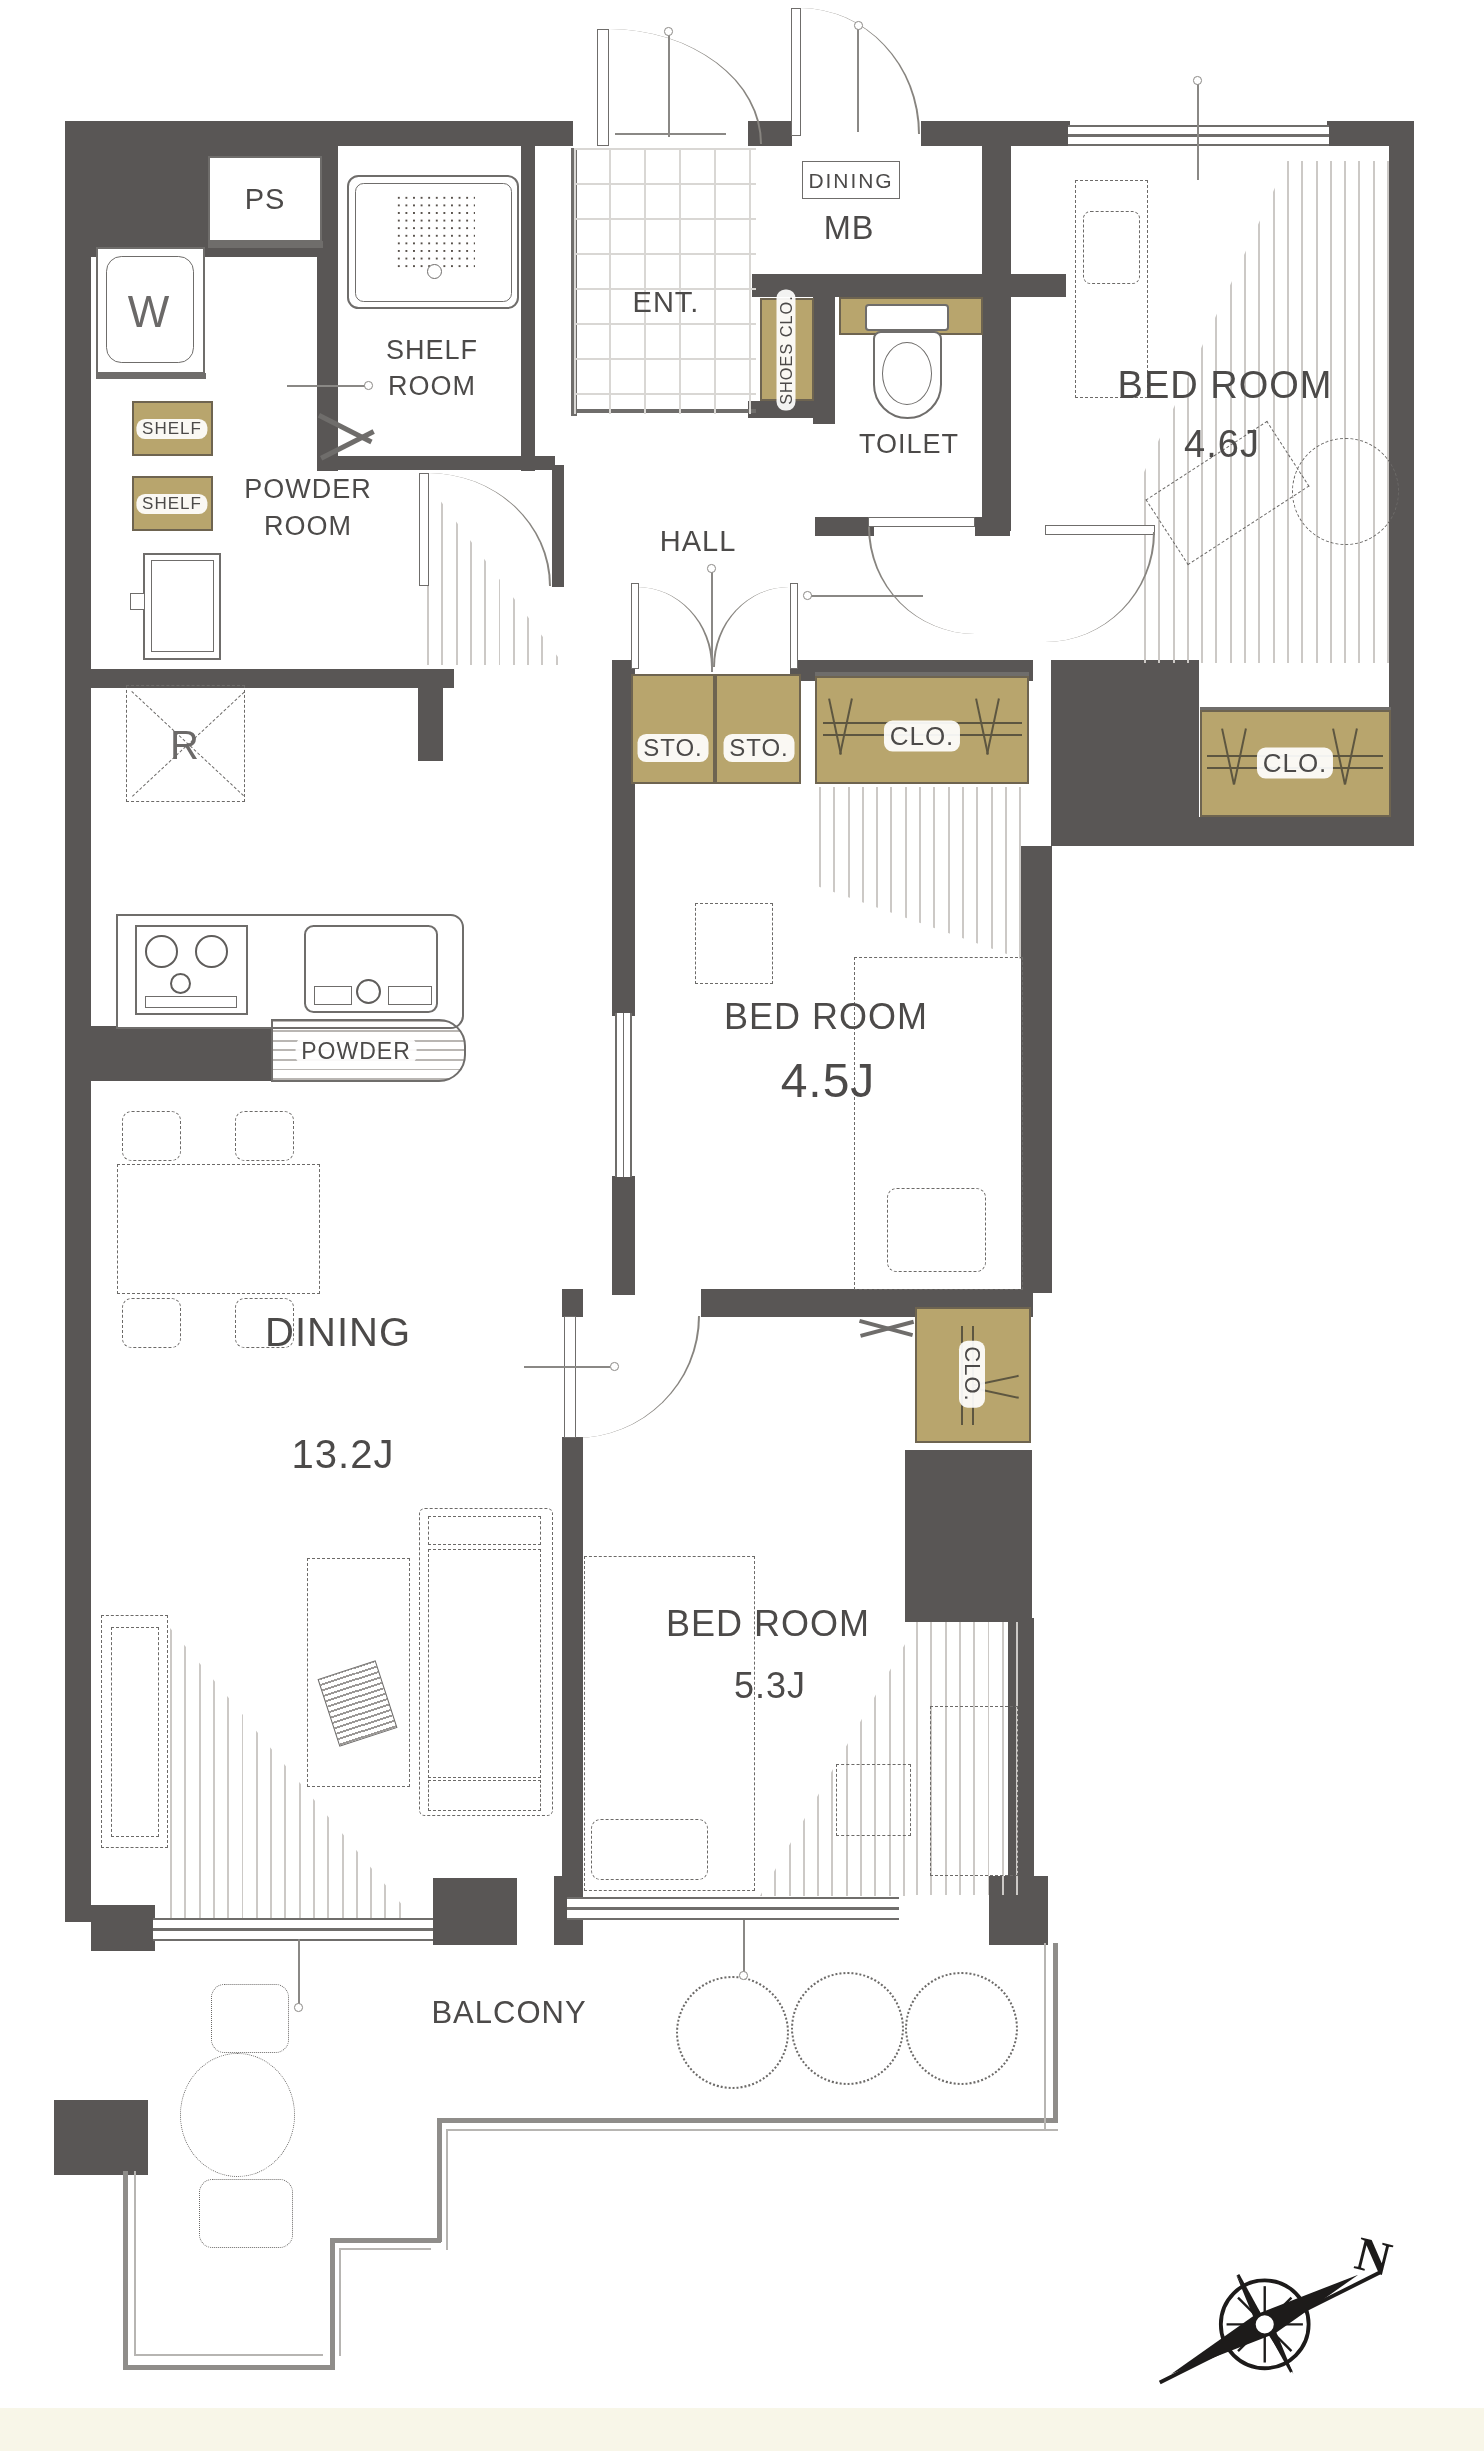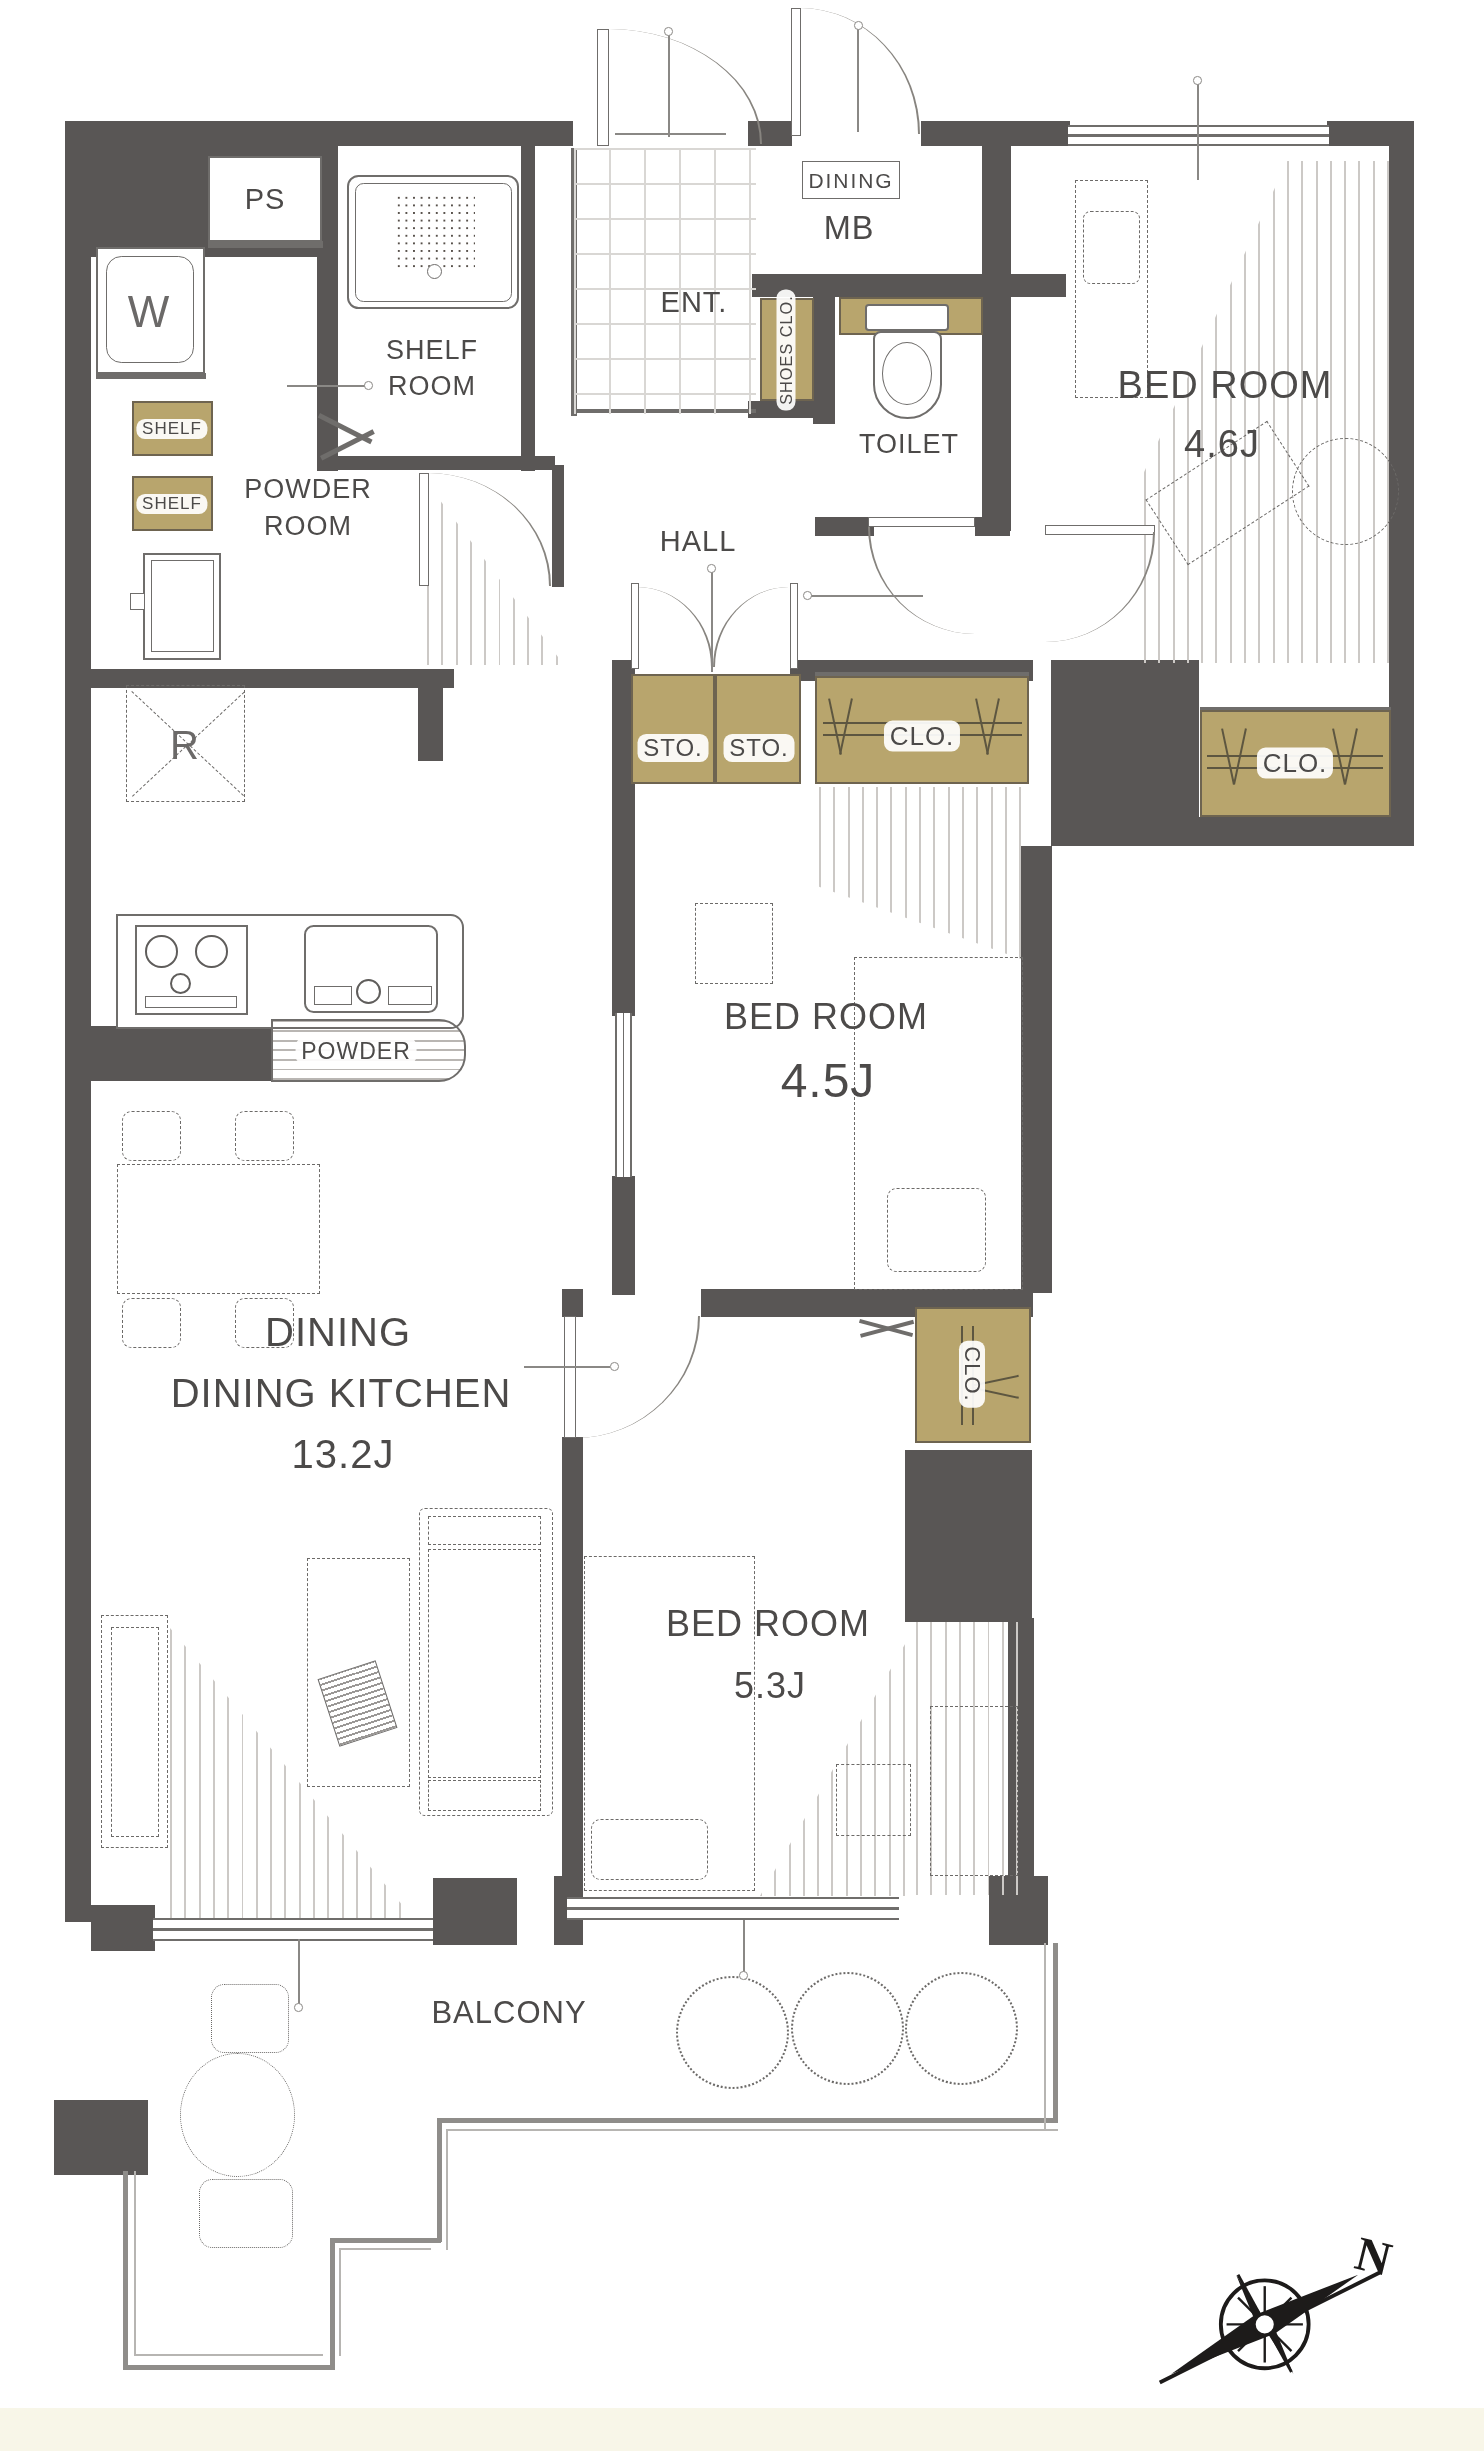--- a/index.html
+++ b/index.html
@@ -252,41 +252,40 @@
   <div class="cdot" style="left:610px;top:1362px;"></div>
 
   <div class="lbl" style="left:265px;top:199px;font-size:29px;">PS</div>
   <div class="lbl" style="left:149px;top:312px;font-size:44px;color:#6b6968;">W</div>
   <div class="lbl" style="left:432px;top:350px;font-size:27px;">SHELF</div>
   <div class="lbl" style="left:432px;top:386px;font-size:27px;">ROOM</div>
   <div class="lbl" style="left:308px;top:489px;font-size:27px;">POWDER</div>
   <div class="lbl" style="left:308px;top:526px;font-size:27px;">ROOM</div>
   <div class="lbl pill" style="left:172px;top:429px;font-size:17px;">SHELF</div>
   <div class="lbl pill" style="left:172px;top:504px;font-size:17px;">SHELF</div>
-  <div class="lbl" style="left:666px;top:302px;font-size:29px;margin-left:28px;">ENT.</div>
+  <div class="lbl" style="left:666px;top:302px;font-size:29px;">ENT.</div>
   <div class="lbl" style="left:851px;top:181px;font-size:21px;letter-spacing:1.9px;">DINING</div>
   <div class="lbl" style="left:849px;top:228px;font-size:32.5px;">MB</div>
   <div class="lbl pill" style="left:786px;top:350px;font-size:16.3px;transform:translate(-50%,-50%) rotate(-90deg);">SHOES CLO.</div>
   <div class="lbl" style="left:909px;top:444px;font-size:27px;">TOILET</div>
   <div class="lbl" style="left:698px;top:541px;font-size:29px;">HALL</div>
   <div class="lbl pill" style="left:673px;top:748px;font-size:24px;">STO.</div>
   <div class="lbl pill" style="left:759px;top:748px;font-size:24px;">STO.</div>
   <div class="lbl pill" style="left:922px;top:736px;font-size:26px;">CLO.</div>
   <div class="lbl pill" style="left:1295px;top:763px;font-size:26px;">CLO.</div>
   <div class="lbl pill" style="left:972px;top:1374px;font-size:22px;transform:translate(-50%,-50%) rotate(90deg);">CLO.</div>
   <div class="lbl" style="left:185px;top:745px;font-size:40px;color:#6b6968;">R</div>
   <div class="lbl pill" style="left:356px;top:1051px;font-size:23px;">POWDER</div>
   <div class="lbl" style="left:1225px;top:385px;font-size:38px;">BED ROOM</div>
   <div class="lbl" style="left:1222px;top:444px;font-size:38px;">4.6J</div>
   <div class="lbl" style="left:826px;top:1017px;font-size:36px;">BED ROOM</div>
   <div class="lbl" style="left:828px;top:1080px;font-size:48px;">4.5J</div>
   <div class="lbl" style="left:768px;top:1624px;font-size:36px;">BED ROOM</div>
   <div class="lbl" style="left:770px;top:1686px;font-size:36px;">5.3J</div>
   <div class="lbl" style="left:338px;top:1332px;font-size:40px;">DINING</div>
-  <div class="lbl" style="left:341px;top:1393px;font-size:40px;">DINING KITCHEN</div>
   <div class="lbl" style="left:343px;top:1454px;font-size:40px;">13.2J</div>
   <div class="lbl" style="left:509px;top:2013px;font-size:31px;">BALCONY</div>
 
   <svg style="position:absolute;left:1152px;top:2227px;" width="277" height="167" viewBox="0 0 290 175">
     <line x1="8" y1="163" x2="238" y2="48" stroke="#1d1b1a" stroke-width="4"></line>
     <line x1="90" y1="50" x2="146" y2="152" stroke="#1d1b1a" stroke-width="3"></line>
     <circle cx="118" cy="102" r="46" fill="none" stroke="#1d1b1a" stroke-width="4"></circle>
     <g stroke="#1d1b1a" stroke-width="2.5">
       <line x1="118" y1="62" x2="118" y2="142"></line>
       <line x1="78" y1="102" x2="158" y2="102"></line>

